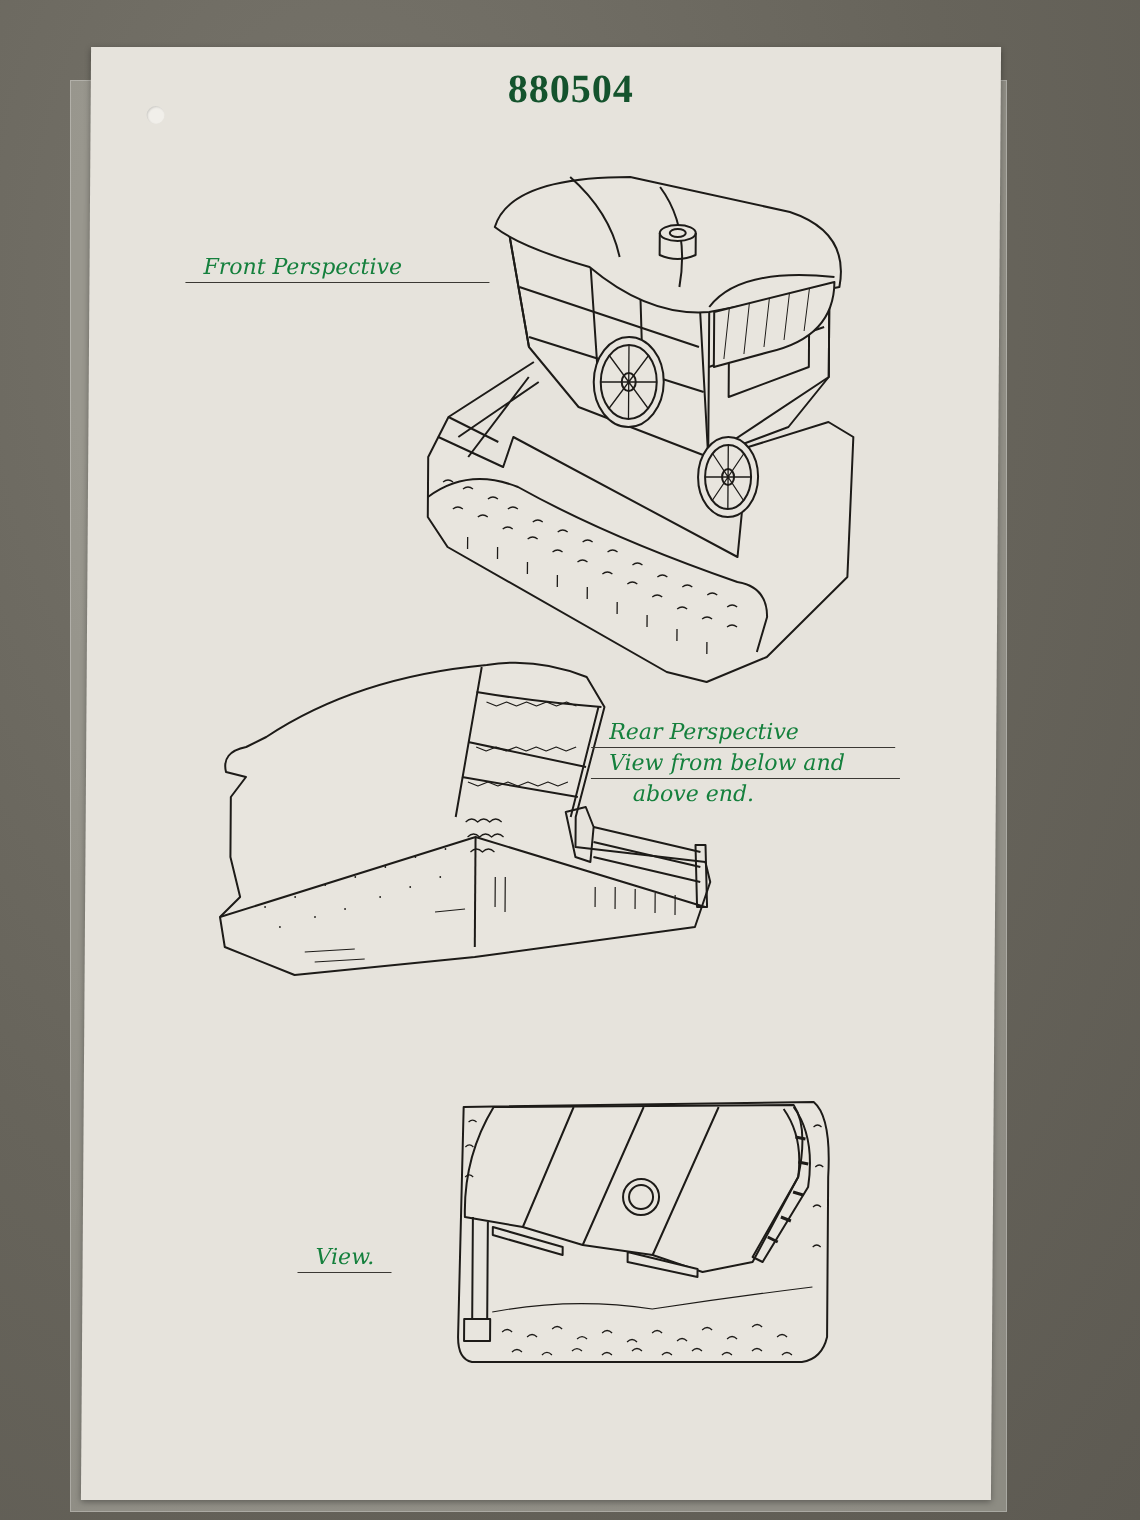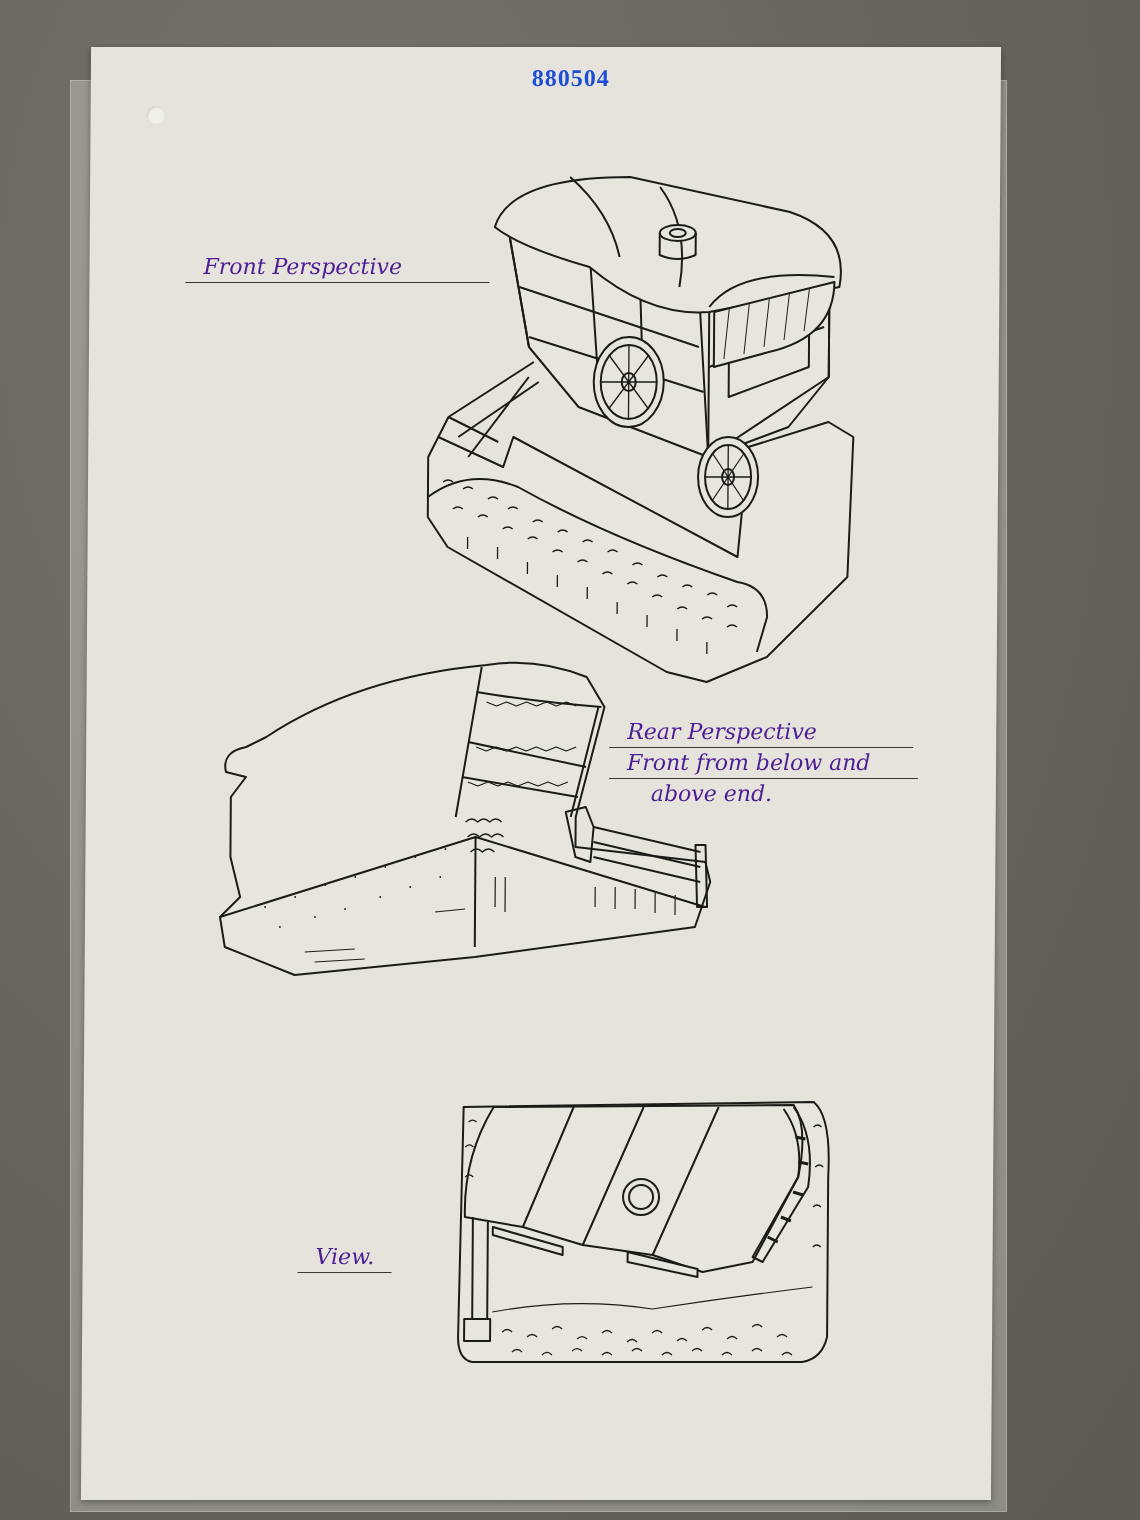--- a/index.html
+++ b/index.html
@@ -17,24 +17,24 @@
     background:#e6e3dc;
     transform: skewX(-0.4deg);
     box-shadow: 0 2px 6px rgba(0,0,0,0.35);
   }
   .punch-hole {
     position:absolute; left:56px; top:59px; width:18px; height:18px; border-radius:50%;
     background:#f1efea; box-shadow: inset 1px 1px 2px rgba(0,0,0,0.15);
   }
   .doc-number {
     position:absolute; left:390px; top:18px; width:180px; text-align:center;
-    font-family:"Liberation Serif", serif; font-weight:bold; font-size:24px; letter-spacing:1px; color:#1d4ed8;
+    font-family:"Liberation Serif", serif; font-weight:bold; font-size:40px; letter-spacing:1px; color:#14532d;
   }
   .caption {
-    position:absolute; font-family:"DejaVu Serif", serif; font-style:italic; color:#4c1d95;
+    position:absolute; font-family:"DejaVu Serif", serif; font-style:italic; color:#15803d;
     font-size:22px; line-height:30px;
   }
   .caption .line { display:block; border-bottom:1.5px solid #3a3833; padding:0 6px 0 18px; white-space:nowrap; }
   .caption .line.plain { border-bottom:none; padding-left:42px; }
   .figure { position:absolute; }
   .figure svg { width:100%; height:100%; display:block; }
 </style>
 </head>
 <body>
 
@@ -125,23 +125,23 @@
           <circle cx="110" cy="270" r="0.9"></circle>
           <circle cx="140" cy="262" r="0.9"></circle>
           <circle cx="175" cy="250" r="0.9"></circle>
           <circle cx="205" cy="240" r="0.9"></circle>
           <circle cx="235" cy="230" r="0.9"></circle>
       </g>
       <path d="M110 315 L160 312 M100 305 L150 302 M230 265 L260 262" stroke-width="1"></path>
     </svg>
   </div>
 
-  <div class="caption" style="left:523px; top:670px;">
+  <div class="caption" style="left:505px; top:670px;">
     <span class="line" style="width:280px;">Rear Perspective</span>
-    <span class="line" style="width:285px;">Front from below and</span>
+    <span class="line" style="width:285px;">View from below and</span>
     <span class="line plain">above end.</span>
   </div>
 
   <div class="caption" style="left:215px; top:1195px;">
     <span class="line" style="width:70px;">View.</span>
   </div>
 
   <div class="figure" style="left:370px; top:1050px; width:380px; height:270px;">
     <svg viewBox="0 0 380 270" fill="none" stroke="#1d1b18" stroke-width="2" stroke-linejoin="round">
       <path d="M10 10 L360 5 Q378 20 375 80 L375 240 Q370 262 350 265 L20 265 Q6 262 6 240 Z" fill="#e8e5de"></path>

